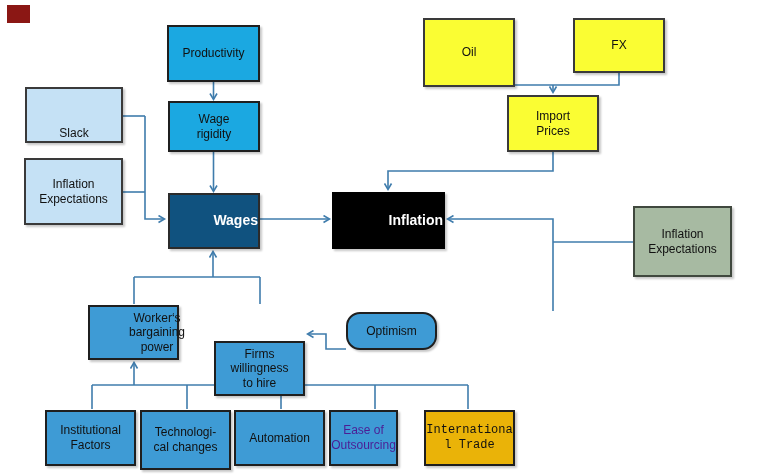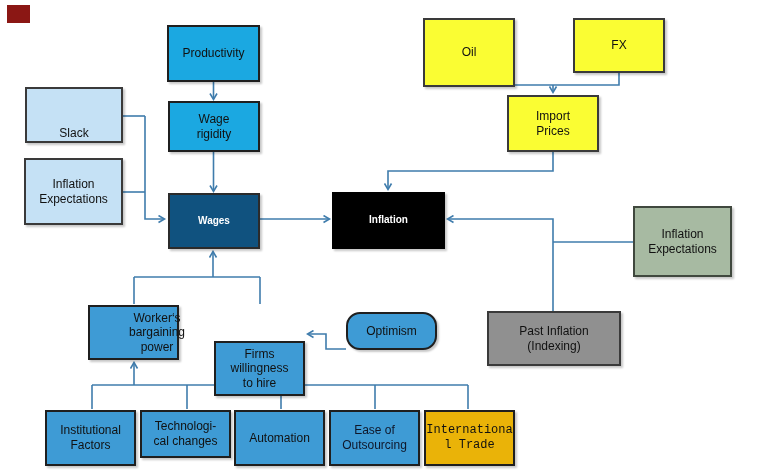--- a/index.html
+++ b/index.html
@@ -17,21 +17,21 @@
   .node{
     position:absolute;
     display:flex;flex-direction:column;
     align-items:center;justify-content:center;
     text-align:center;
     font-size:12px;line-height:1.22;
     box-sizing:border-box;
     border:2px solid #262626;
     box-shadow:2px 2px 2px rgba(0,0,0,0.22);
   }
-  .node.bold{font-weight:bold;font-size:10px;}
+  .node.bold{font-weight:bold;font-size:14px;align-items:flex-end;}
   #corner-mark{
     position:absolute;left:7px;top:5px;width:23px;height:18px;
   }
 </style>
 </head>
 <body>
 
 <div id="stage" style="background: rgb(255, 255, 255);">
   <div id="corner-mark" style="background: rgb(139, 23, 20);"></div>
   <svg id="connector-layer" width="768" height="475" viewBox="0 0 768 475" xmlns="http://www.w3.org/2000/svg">
@@ -91,49 +91,45 @@
       <div>FX</div>
     </div>
     <div class="node" style="left: 507px; top: 95px; width: 92px; height: 57px; background: rgb(250, 253, 51); border-color: rgb(58, 58, 58); color: rgb(17, 17, 17);">
       <div>Import</div>
       <div>Prices</div>
     </div>
     <div class="node" style="left: 633px; top: 206px; width: 99px; height: 71px; background: rgb(167, 186, 162); border-color: rgb(64, 72, 62); color: rgb(17, 17, 17);">
       <div>Inflation</div>
       <div>Expectations</div>
     </div>
-    <div class="node" style="left: 487px; top: 311px; width: 134px; height: 55px; background: rgb(144, 144, 144); border-color: rgb(58, 58, 58); color: rgb(17, 17, 17);">
-      <div>Past Inflation</div>
-      <div>(Indexing)</div>
-    </div>
     <div class="node" style="left: 88px; top: 305px; width: 91px; height: 55px; background: rgb(62, 155, 213); border-color: rgb(31, 31, 31); color: rgb(17, 17, 17); padding-left: 47px;">
       <div>Worker‘s</div>
       <div>bargaining</div>
       <div>power</div>
     </div>
     <div class="node" style="left: 214px; top: 305px; width: 91px; height: 55px; background: rgb(62, 155, 213); border-color: rgb(31, 31, 31); color: rgb(17, 17, 17); margin-top: 36px;">
       <div>Firms</div>
       <div>willingness</div>
       <div>to hire</div>
     </div>
     <div class="node" style="left: 346px; top: 312px; width: 91px; height: 38px; background: rgb(62, 155, 213); border-color: rgb(31, 31, 31); color: rgb(17, 17, 17); border-radius: 14px;">
       <div>Optimism</div>
     </div>
     <div class="node" style="left: 45px; top: 410px; width: 91px; height: 56px; background: rgb(62, 155, 213); border-color: rgb(31, 31, 31); color: rgb(17, 17, 17);">
       <div>Institutional</div>
       <div>Factors</div>
     </div>
-    <div class="node" style="left: 140px; top: 410px; width: 91px; height: 48px; background: rgb(62, 155, 213); border-color: rgb(31, 31, 31); color: rgb(17, 17, 17);">
+    <div class="node" style="left: 140px; top: 410px; width: 91px; height: 60px; background: rgb(62, 155, 213); border-color: rgb(31, 31, 31); color: rgb(17, 17, 17);">
       <div>Technologi-</div>
       <div>cal changes</div>
     </div>
     <div class="node" style="left: 234px; top: 410px; width: 91px; height: 56px; background: rgb(62, 155, 213); border-color: rgb(31, 31, 31); color: rgb(17, 17, 17);">
       <div>Automation</div>
     </div>
-    <div class="node" style="left: 329px; top: 410px; width: 91px; height: 56px; background: rgb(62, 155, 213); border-color: rgb(31, 31, 31); color: #0f172a;">
+    <div class="node" style="left: 329px; top: 410px; width: 69px; height: 56px; background: rgb(62, 155, 213); border-color: rgb(31, 31, 31); color: #4c1d95;">
       <div>Ease of</div>
       <div>Outsourcing</div>
     </div>
     <div class="node" style="left: 424px; top: 410px; width: 91px; height: 56px; background: #eab308; border-color: rgb(31, 31, 31); color: rgb(17, 17, 17); font-family: Liberation Mono, monospace;">
       <div>Internationa</div>
       <div>l Trade</div>
     </div>
   </div>
 
 </body></html>

